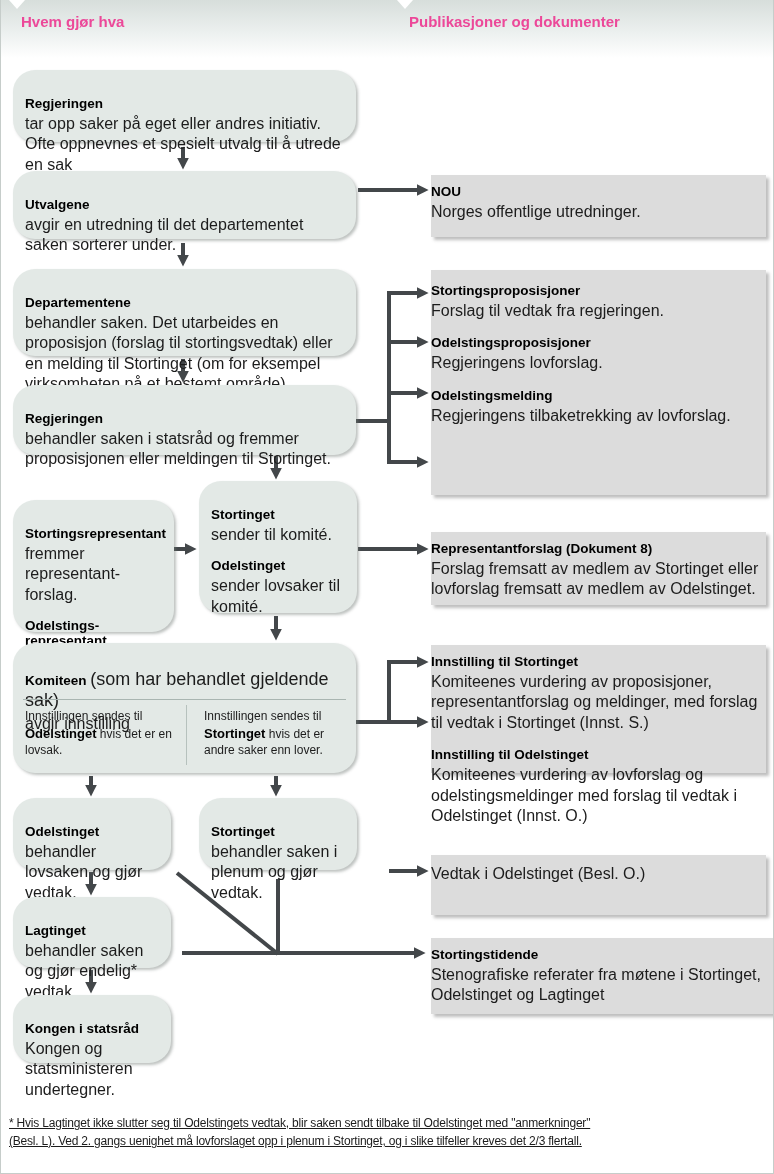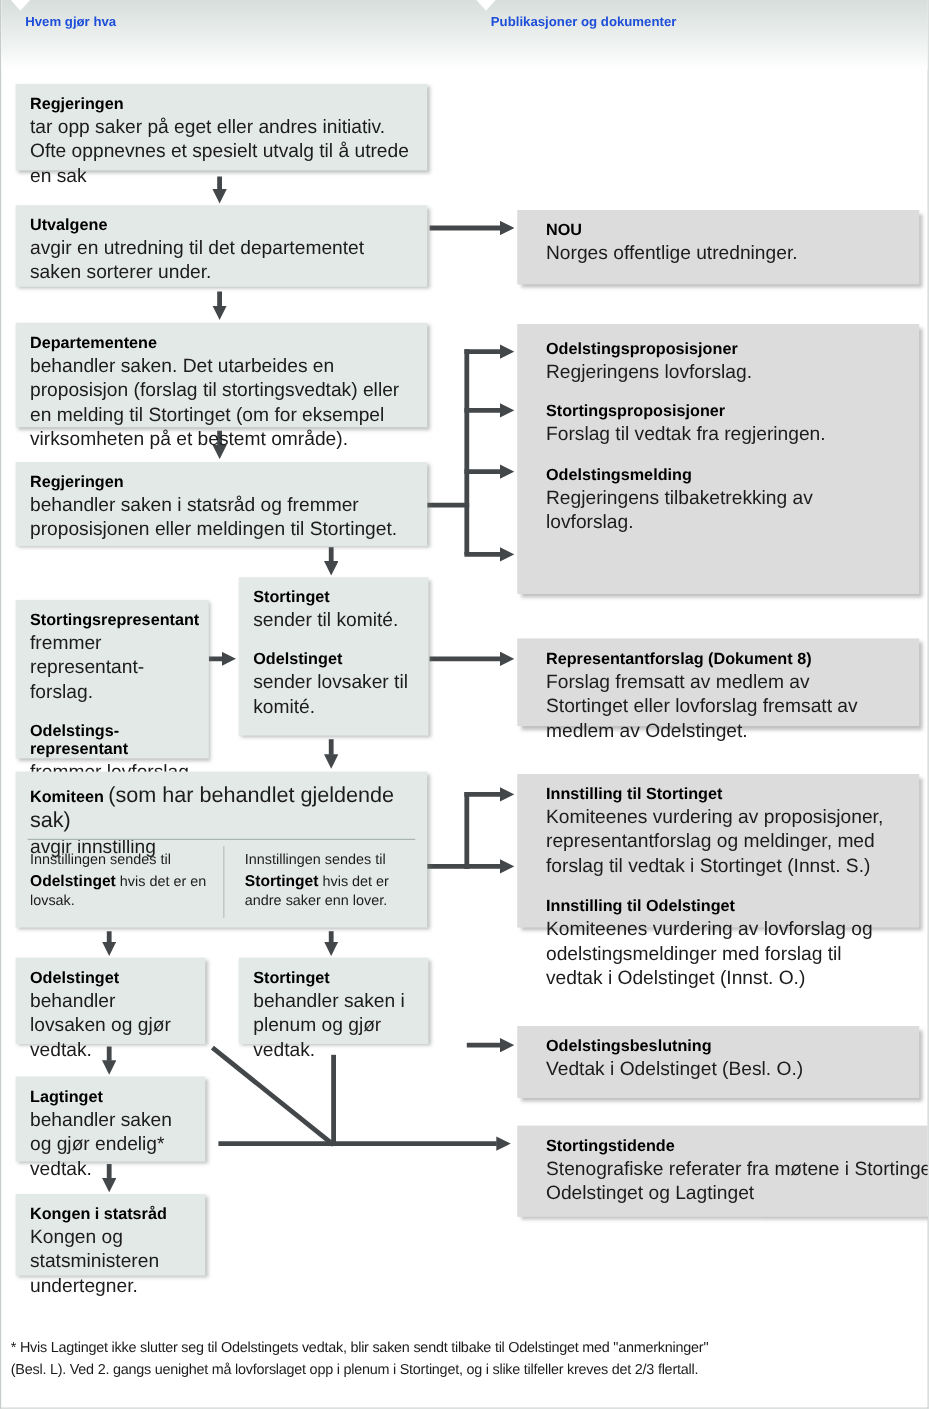--- a/index.html
+++ b/index.html
@@ -13,45 +13,46 @@
   .header-band {
     position:absolute; left:0; top:0; width:774px; height:58px;
     background:linear-gradient(to bottom,#d7dedb 0%,#edf1f0 34px,#ffffff 58px);
   }
   .notch {
     position:absolute; top:0; width:0; height:0;
     border-left:8px solid transparent; border-right:8px solid transparent;
     border-top:9px solid #ffffff;
   }
   .col-title {
-    position:absolute; top:13px; font-size:11px; font-weight:bold; color:#1d4ed8;
+    position:absolute; top:13px; font-size:15px; font-weight:bold; color:#ec4899;
   }
   
   .fbox {
-    position:absolute; background:#e3e9e6; padding:9px 12px;
+    position:absolute; background:#e3e9e6; padding:26px 12px;
     box-shadow:2px 2px 3px rgba(110,120,115,0.45);
+    border-radius:22px;
   }
   
   .dbox {
-    position:absolute; background:#dcdcdc; padding:9px 24px;
+    position:absolute; background:#dcdcdc; padding:9px 0;
     box-shadow:3px 3px 3px rgba(110,110,110,0.45);
   }
   .btitle { font-size:13.5px; font-weight:bold; color:#000; margin-bottom:3px; }
   .bbody  { font-size:16px; color:#1c1c1c; line-height:1.28; }
   .section + .section { margin-top:13px; }
   .doc-item + .doc-item { margin-top:14px; }
   .kom-note { font-size:18px; font-weight:normal; color:#1c1c1c; }
   .kom-divider-h { position:absolute; background:#a9b5b1; height:1px; }
   .kom-divider-v { position:absolute; background:#b6c1bd; width:1px; }
   .kom-col { position:absolute; font-size:12px; color:#1c1c1c; line-height:1.32; }
   .kom-col b { font-size:13px; color:#000; }
   .kom-pre { display:block; }
   .footnote {
     position:absolute; left:8px; top:1114px; width:750px;
-    font-size:12px; color:#1c1c1c; line-height:1.5; letter-spacing:-0.2px;
+    font-size:12px; color:#1c1c1c; line-height:1.5; letter-spacing:-0.2px;text-decoration:underline;
   }
   svg.arrows { position:absolute; left:0; top:0; pointer-events:none; }
 </style>
 </head>
 <body>
 
 <div class="page">
 
   <div class="header-band"></div>
   <div class="notch" style="left:8px;"></div>
@@ -173,26 +174,26 @@
     <div class="bbody">Kongen og statsministeren undertegner.</div>
   </div>
 
   <div class="dbox" style="left:430px;top:175px;width:335px;height:62px">
     <div class="btitle">NOU</div>
     <div class="bbody">Norges offentlige utredninger.</div>
   </div>
 
   <div class="dbox" style="left:430px;top:270px;width:335px;height:225px;padding-top:13px">
     <div class="doc-item">
+      <div class="btitle">Stortingsproposisjoner</div>
+      <div class="bbody">Forslag til vedtak fra regjeringen.</div>
+    </div>
+    <div class="doc-item">
       <div class="btitle">Odelstingsproposisjoner</div>
       <div class="bbody">Regjeringens lovforslag.</div>
-    </div>
-    <div class="doc-item">
-      <div class="btitle">Stortingsproposisjoner</div>
-      <div class="bbody">Forslag til vedtak fra regjeringen.</div>
     </div>
     <div class="doc-item">
       <div class="btitle">Odelstingsmelding</div>
       <div class="bbody">Regjeringens tilbaketrekking av lovforslag.</div>
     </div>
   </div>
 
   <div class="dbox" style="left:430px;top:532px;width:335px;height:73px">
     <div class="btitle">Representantforslag (Dokument 8)</div>
     <div class="bbody">Forslag fremsatt av medlem av Stortinget eller lovforslag fremsatt av medlem av Odelstinget.</div>
@@ -203,21 +204,20 @@
       <div class="btitle">Innstilling til Stortinget</div>
       <div class="bbody">Komiteenes vurdering av proposisjoner, representantforslag og meldinger, med forslag til vedtak i Stortinget (Innst. S.)</div>
     </div>
     <div class="doc-item">
       <div class="btitle">Innstilling til Odelstinget</div>
       <div class="bbody">Komiteenes vurdering av lovforslag og odelstingsmeldinger med forslag til vedtak i Odelstinget (Innst. O.)</div>
     </div>
   </div>
 
   <div class="dbox" style="left:430px;top:855px;width:335px;height:60px">
-    <div class="btitle">Odelstingsbeslutning</div>
     <div class="bbody">Vedtak i Odelstinget (Besl. O.)</div>
   </div>
 
   <div class="dbox" style="left:430px;top:938px;width:381px;height:76px">
     <div class="btitle">Stortingstidende</div>
     <div class="bbody">Stenografiske referater fra møtene i Stortinget, Odelstinget og Lagtinget</div>
   </div>
 
   <div class="footnote">
     <div>* Hvis Lagtinget ikke slutter seg til Odelstingets vedtak, blir saken sendt tilbake til Odelstinget med "anmerkninger"</div>

